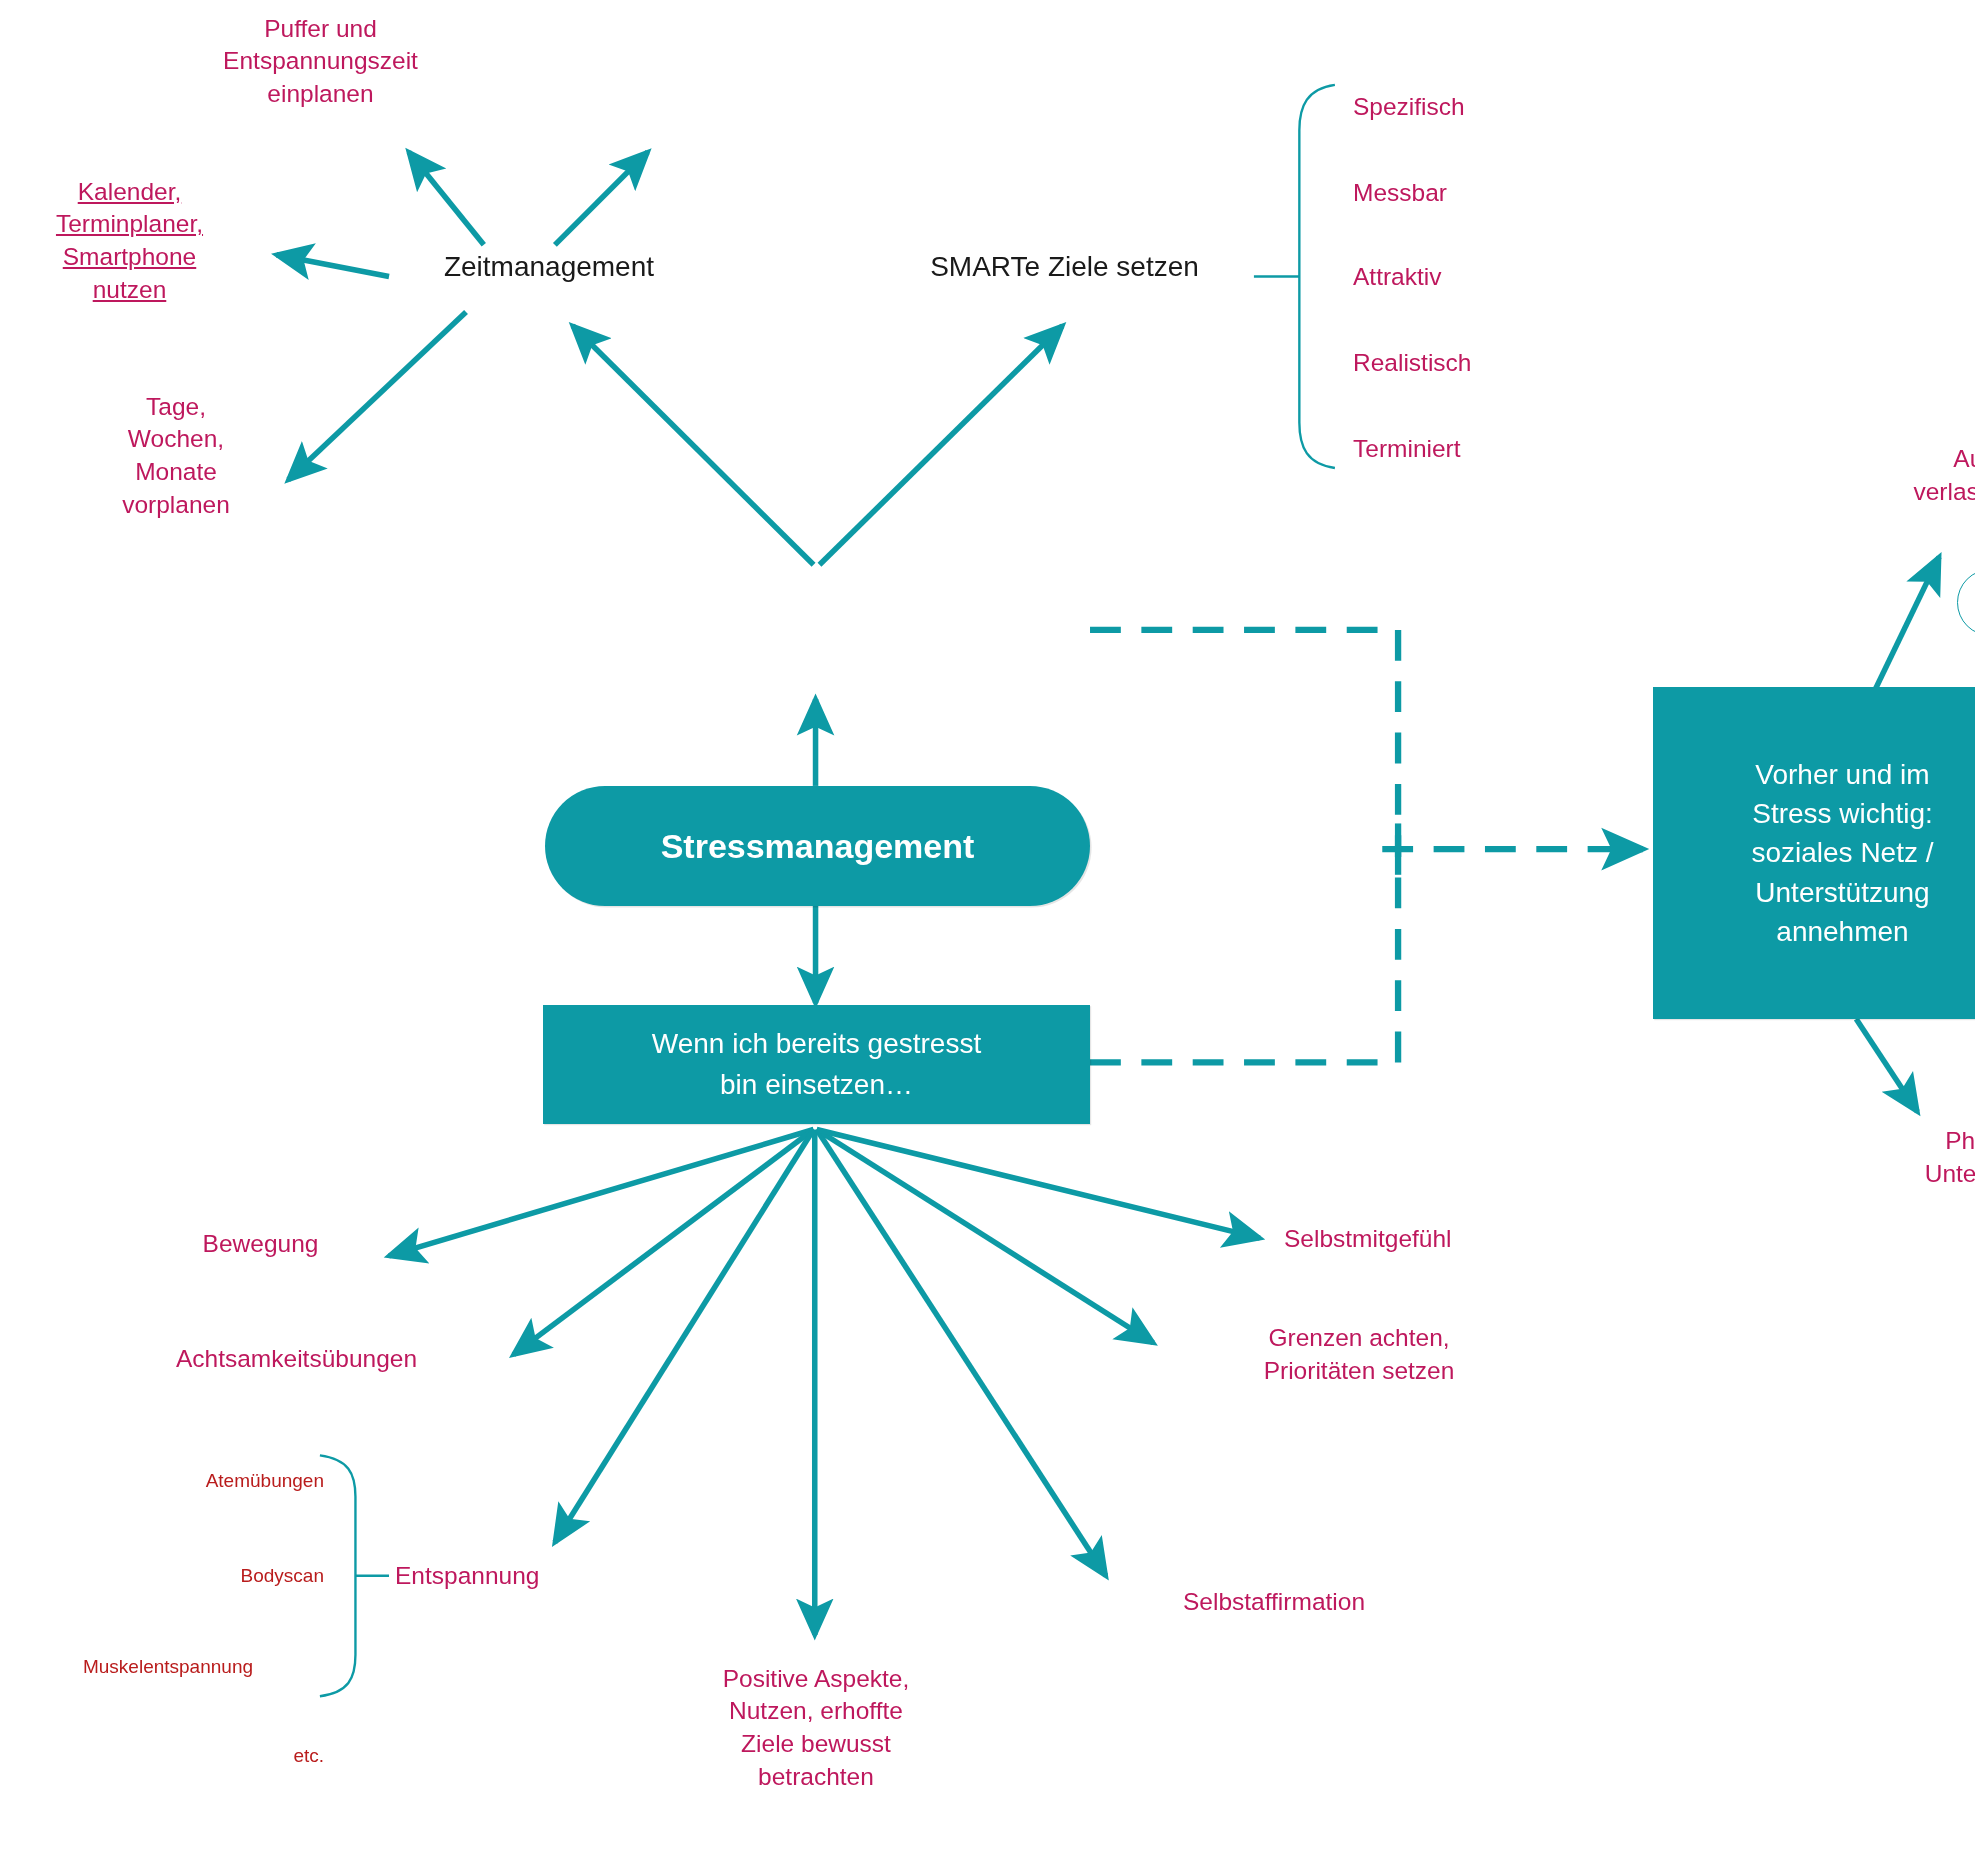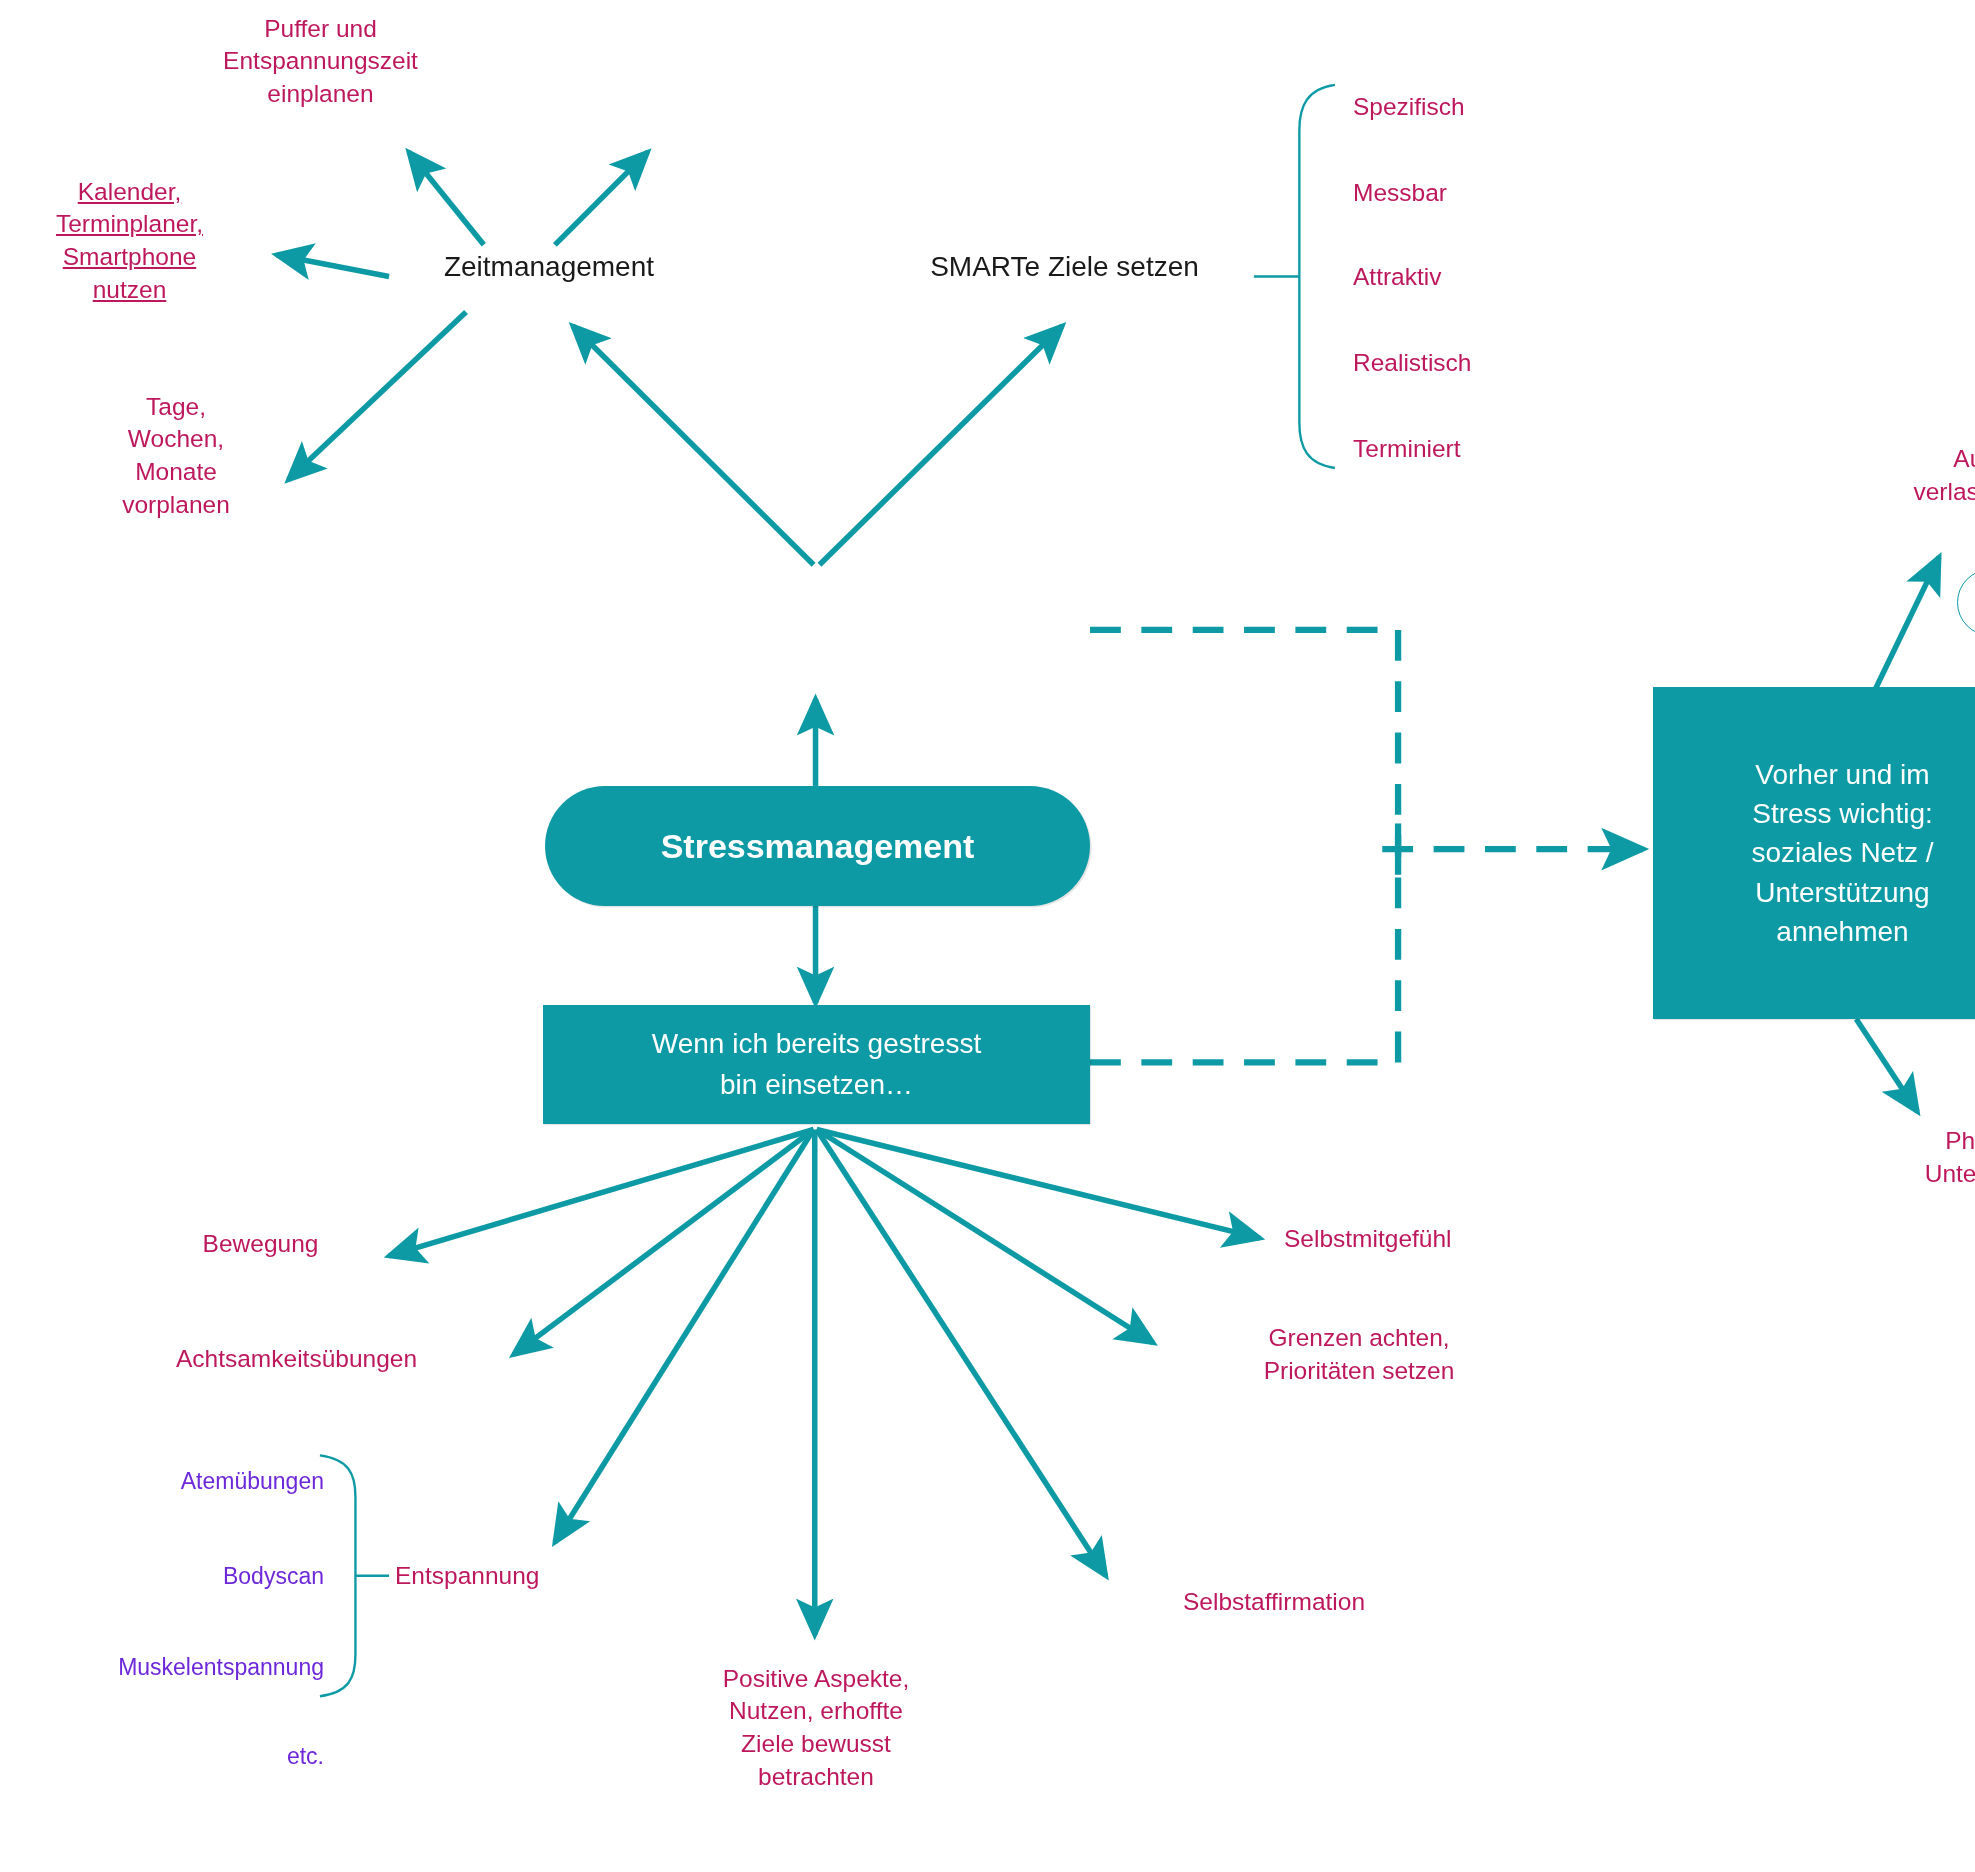--- a/index.html
+++ b/index.html
@@ -33,22 +33,22 @@
     text-align: center;
     white-space: pre-line;
   }
   .leaf {
     color: #be185d;
     font-size: 24.5px;
     line-height: 1.33;
     font-weight: 400;
   }
   .leaf-sm {
-    color: #6d28d9;
-    font-size: 23px;
+    color: #b91c1c;
+    font-size: 19px;
     line-height: 1.33;
     font-weight: 400;
   }
   .branch {
     color: #1a1a1a;
     font-size: 28px;
     line-height: 1.3;
     font-weight: 400;
   }
   .boxfill {
@@ -221,21 +221,21 @@
   <div class="node leaf" style="left:395px; top:1558px; width:237px; height:36px; justify-content:flex-start;">
     <span>Entspannung</span>
   </div>
 
   <div class="node leaf-sm" style="left:79px; top:1465px; width:245px; height:32px; justify-content:flex-end;">
     <span>Atemübungen</span>
   </div>
   <div class="node leaf-sm" style="left:79px; top:1560px; width:245px; height:32px; justify-content:flex-end;">
     <span>Bodyscan</span>
   </div>
-  <div class="node leaf-sm" style="left:12px; top:1651px; width:312px; height:32px; justify-content:flex-end;">
+  <div class="node leaf-sm" style="left:12px; top:1651px; width:312px; height:32px; ">
     <span>Muskelentspannung</span>
   </div>
   <div class="node leaf-sm" style="left:79px; top:1740px; width:245px; height:32px; justify-content:flex-end;">
     <span>etc.</span>
   </div>
 
   <div class="node leaf" style="left:648px; top:1655px; width:336px; height:146px;">
     <span>Positive Aspekte,
 Nutzen, erhoffte
 Ziele bewusst

